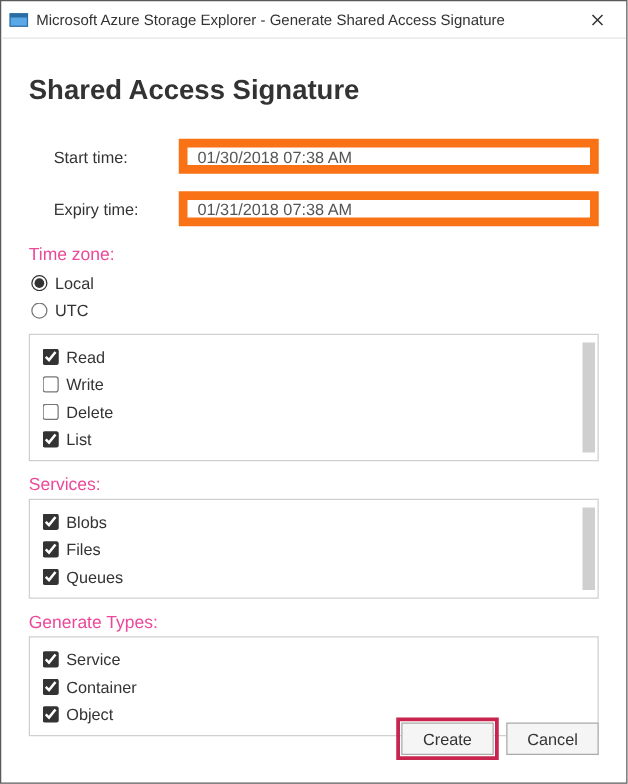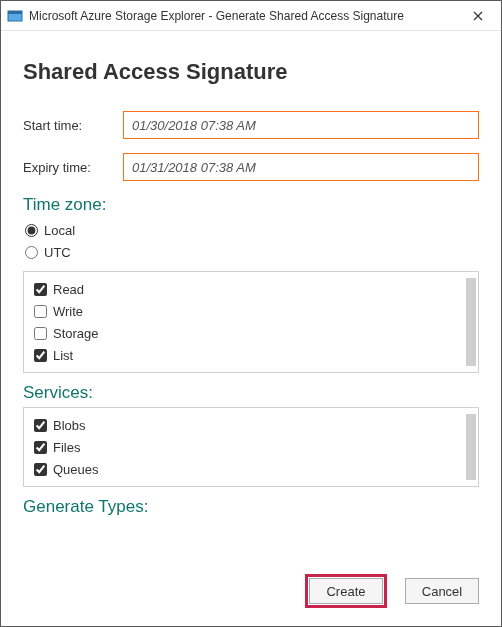--- a/index.html
+++ b/index.html
@@ -4,28 +4,28 @@
 <style>
   * { box-sizing: border-box; font-family: "Segoe UI", Arial, sans-serif; }
   body { margin: 0; background: #fff; width: 502px; height: 627px; border: 1px solid #5a5a5a; position: relative; }
   .titlebar { height: 30px; display: flex; align-items: center; border-bottom: 1px solid #e5e5e5; padding-left: 6px; font-size: 12px; color: #333; }
   .titlebar .app-icon { width: 16px; height: 16px; margin-right: 6px; }
   .titlebar .title-text { flex: 1; white-space: nowrap; overflow: hidden; }
   .close-btn { width: 46px; height: 100%; display: flex; align-items: center; justify-content: center; color: #333; }
   .content { padding: 18px 22px 0 22px; }
   h2.page-title { font-size: 22px; font-weight: 700; color: #333; margin: 10px 0 26px 0; }
   .field-row { display: flex; align-items: center; margin-bottom: 14px; }
-  .field-row .lbl { width: 100px; font-size: 13px; color: #333; }
-  .field-row input[type=text] { flex: 1; height: 28px; border: 1px solid #f97316; padding: 0 8px; font-size: 13px; color: #555; font-style: italic; }
-  .section-label { font-size: 17px; color: #0f766e; margin-top: 8px; margin-bottom: 4px; }
+  .field-row .lbl { width: 100px; font-size: 13px; color: #333; margin-left: 20px; }
+  .field-row input[type=text] { flex: 1; height: 28px; border: 7px solid #f97316; padding: 0 8px; font-size: 13px; color: #555; }
+  .section-label { font-size: 14px; color: #ec4899; margin-top: 8px; margin-bottom: 4px; }
   .radio-row, .check-row { display: flex; align-items: center; font-size: 13px; color: #333; height: 22px; }
   .radio-row input, .check-row input { margin: 0 6px 0 2px; accent-color: #333; }
   .group-box { border: 1px solid #d0d0d0; padding: 6px 8px; margin-bottom: 10px; position: relative; }
   .group-box .scroll-thumb { position: absolute; right: 2px; top: 6px; bottom: 6px; width: 10px; background: #cfcfcf; }
-  .footer { position: absolute; bottom: 22px; right: 22px; display: flex; gap: 22px; }
+  .footer { position: absolute; bottom: 22px; right: 22px; display: flex; gap: 10px; }
   .btn { min-width: 74px; height: 26px; border: 1px solid #aaa; background: #f5f5f5; font-size: 13px; color: #333; display: flex; align-items: center; justify-content: center; }
   .btn.create { outline: 3px solid #c7254e; outline-offset: 1px; }
   .tz-radios { margin-bottom: 8px; }
 </style>
 </head>
 <body>
 
 <div class="titlebar">
   <span class="app-icon">
     <svg viewBox="0 0 16 16" width="16" height="16">
@@ -70,21 +70,21 @@
     <label class="check-row">
       <input type="checkbox" checked="" style="">
       <span>Read</span>
     </label>
     <label class="check-row">
       <input type="checkbox" style="">
       <span>Write</span>
     </label>
     <label class="check-row">
       <input type="checkbox" style="">
-      <span>Storage</span>
+      <span>Delete</span>
     </label>
     <label class="check-row">
       <input type="checkbox" checked="" style="">
       <span>List</span>
     </label>
     <div class="scroll-thumb"></div>
   </div>
 
   <div class="section-label">Services:</div>
   <div class="group-box">
@@ -97,18 +97,32 @@
       <span>Files</span>
     </label>
     <label class="check-row">
       <input type="checkbox" checked="" style="">
       <span>Queues</span>
     </label>
     <div class="scroll-thumb"></div>
   </div>
 
   <div class="section-label">Generate Types:</div>
+  <div class="group-box">
+    <label class="check-row">
+      <input type="checkbox" checked="" style="">
+      <span>Service</span>
+    </label>
+    <label class="check-row">
+      <input type="checkbox" checked="" style="">
+      <span>Container</span>
+    </label>
+    <label class="check-row">
+      <input type="checkbox" checked="" style="">
+      <span>Object</span>
+    </label>
+  </div>
 </div>
 
 <div class="footer">
   <button class="btn create">Create</button>
   <button class="btn">Cancel</button>
 </div>
 
 </body></html>

